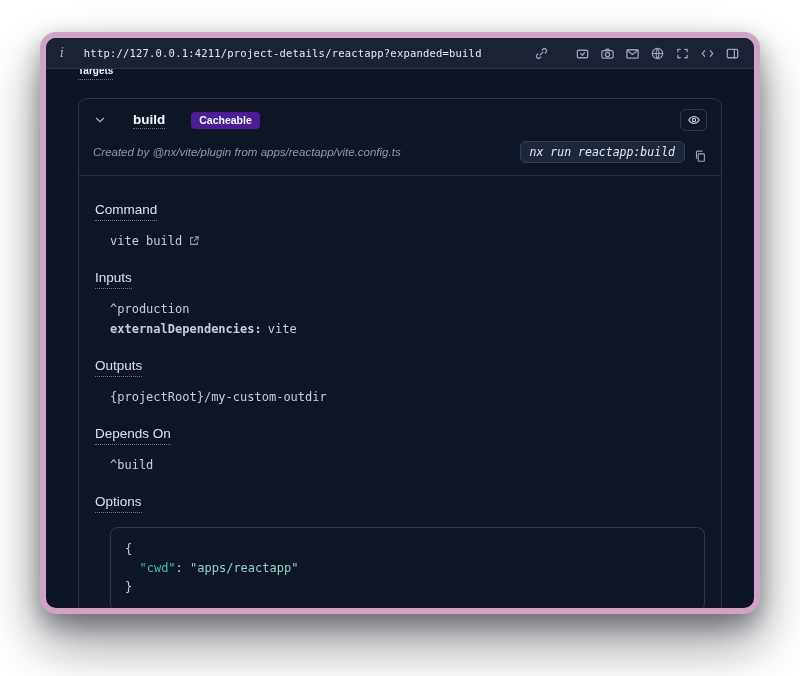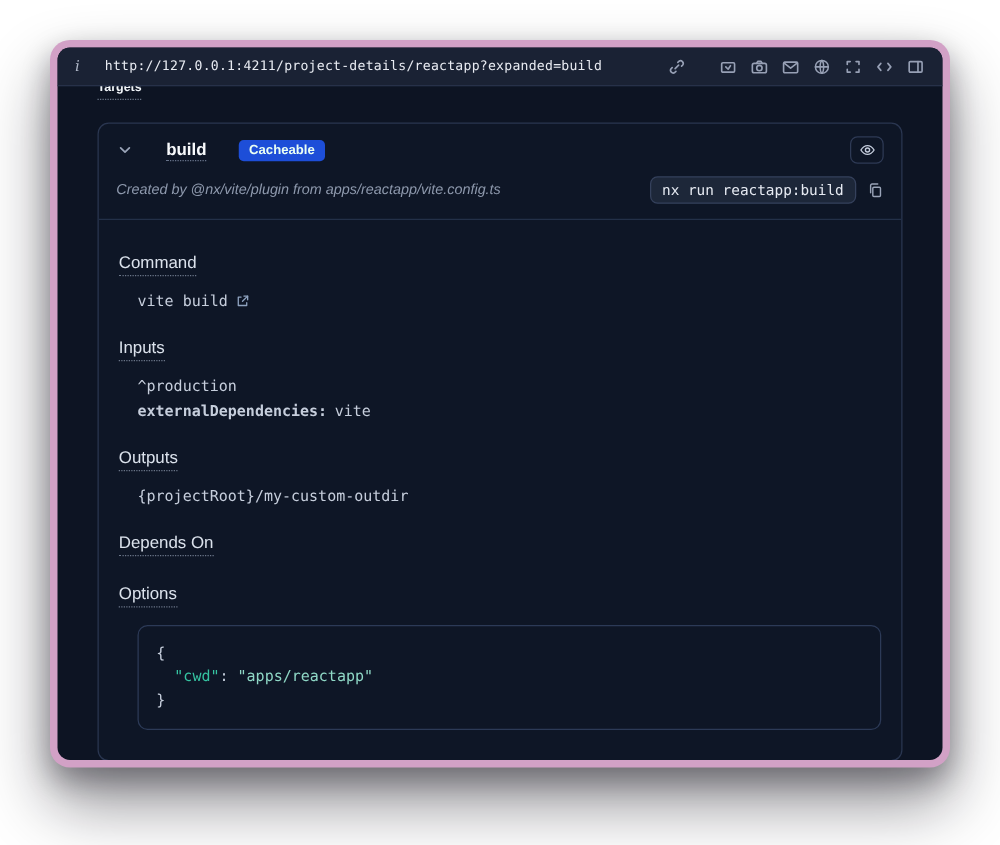--- a/index.html
+++ b/index.html
@@ -75,34 +75,34 @@
     background:#0e1626;
   }
   .card-header { padding:10px 14px 12px; border-bottom:1px solid #233048; }
   .hrow1 { display:flex; align-items:center; gap:26px; }
   .chev { color:#9aa4b8; display:flex; cursor:pointer; }
   .target-title {
     color:#f8fafc; font-weight:700; font-size:13.5px;
     border-bottom:1px dotted #67738a; padding-bottom:1px; cursor:pointer;
   }
   .badge {
-    background:#1d4ed8; color:#eafff3;
+    background:#4c1d95; color:#eafff3;
     font-size:10.5px; font-weight:600;
     padding:2.5px 8px; border-radius:4px;
   }
   .eye-btn {
     margin-left:auto; background:none;
     border:1px solid #2e3a55; border-radius:6px;
     color:#c3cbdb; width:27px; height:22px;
     display:flex; align-items:center; justify-content:center;
     cursor:pointer; padding:0;
   }
   .hrow2 { display:flex; align-items:center; margin-top:10px; }
   .created { color:#8e99ad; font-style:italic; font-size:11.5px; }
-  .chip-wrap { margin-left:auto; display:flex; align-items:center; gap:8px; }
+  .chip-wrap { margin-left:auto; display:flex; align-items:flex-end; gap:8px;font-style:italic; }
   .chip {
     background:#1d2739; border:1px solid #35415c; border-radius:6px;
     color:#e6eaf2; font-size:11.5px; padding:3px 9px;
     font-family:"DejaVu Sans Mono", monospace; cursor:pointer;
   }
   .copy { color:#9aa4b8; display:flex; cursor:pointer; }
 
   .card-body { padding:4px 16px 24px; }
   .sec {
     display:table; color:#dbe2ec;
@@ -248,20 +248,21 @@
           <div class="val-line"><span>^production</span></div>
           <div class="val-line">
             <span class="bold">externalDependencies:</span>
             <span>vite</span>
           </div>
 
           <h3 class="sec">Outputs</h3>
           <div class="val-line"><span>{projectRoot}/my-custom-outdir</span></div>
 
           <h3 class="sec">Depends On</h3>
+          <div class="val-line"><span>^build</span></div>
 
           <h3 class="sec">Options</h3>
           <div class="code-block">
             <div class="code-line">{</div>
             <div class="code-line">&nbsp;&nbsp;<span class="json-key">"cwd"</span><span>: </span><span class="json-string">"apps/reactapp"</span></div>
             <div class="code-line">}</div>
           </div>
 
         </div>
       </div>

